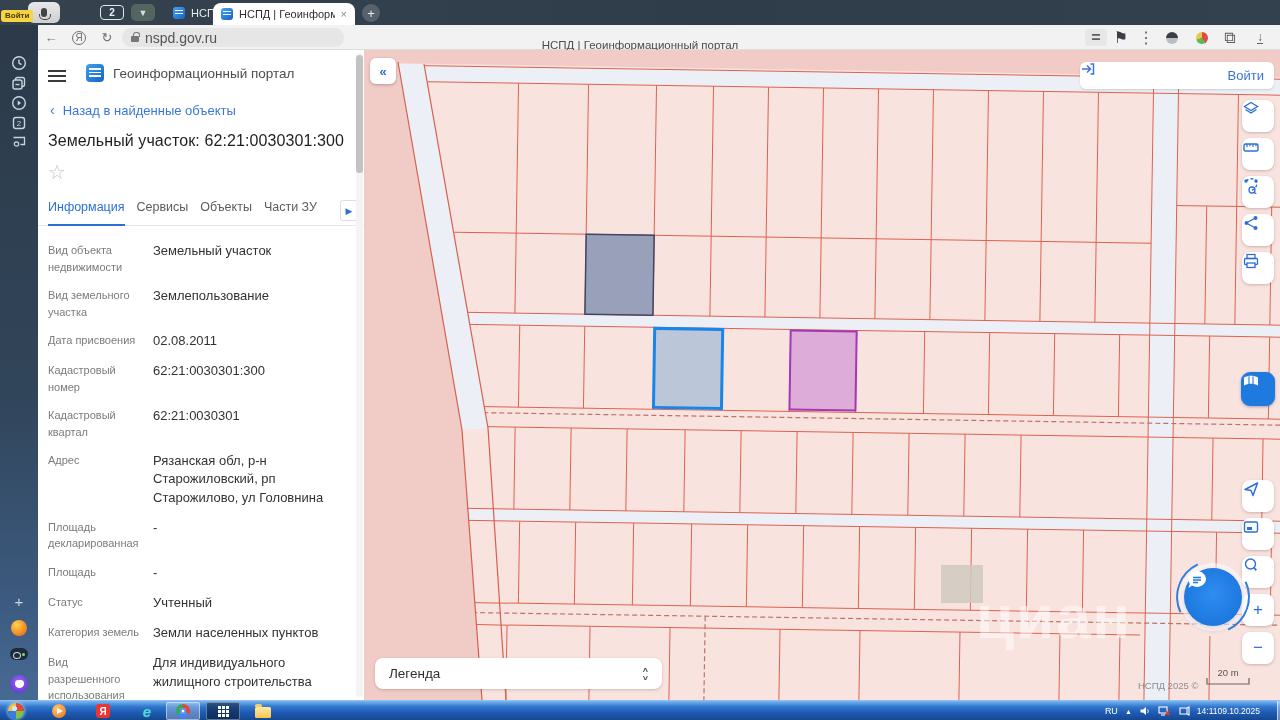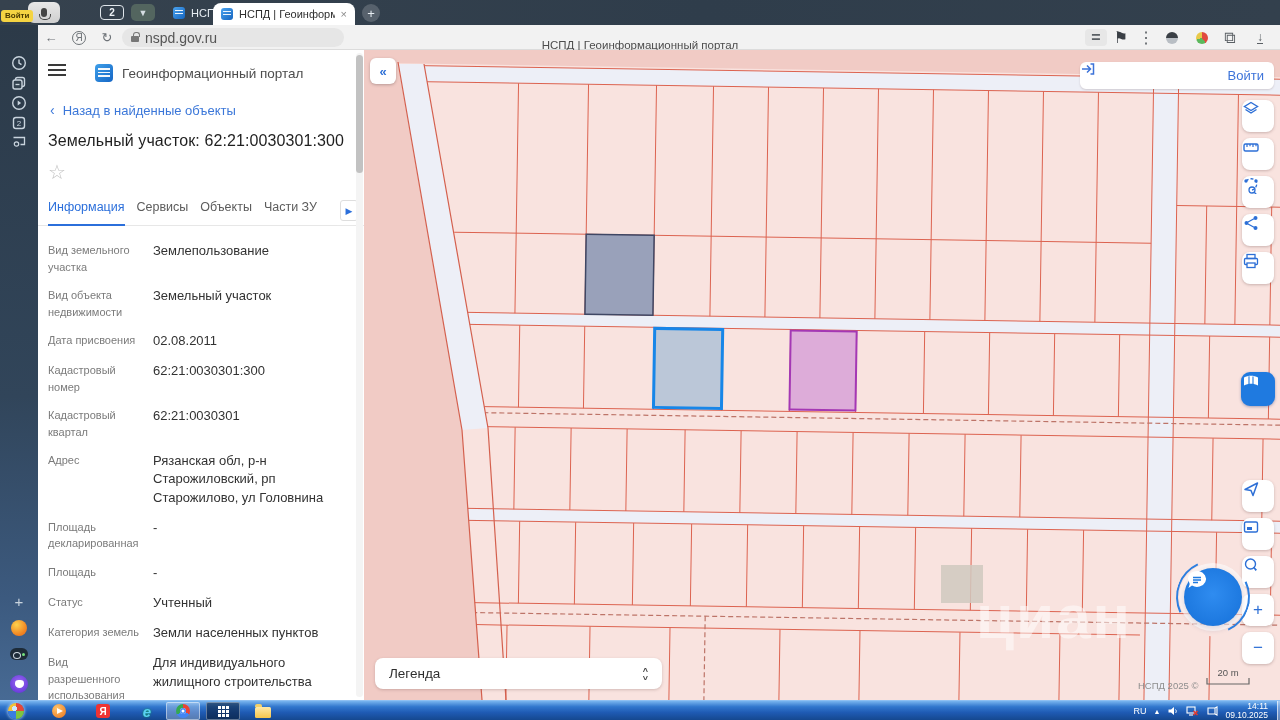--- a/index.html
+++ b/index.html
@@ -52,21 +52,21 @@
   .rail-ico{position:absolute;left:0;width:38px;display:flex;align-items:center;justify-content:center;color:#c9d4de;}
   .orange-ball{width:16px;height:16px;border-radius:50%;background:radial-gradient(circle at 35% 30%,#ffd24d,#f07f1f 70%);}
   .eye-pill{width:18px;height:12px;border-radius:6px;background:#1d2b38;position:relative;}
   .eye-pill:after{content:"";position:absolute;left:3px;top:3.5px;width:6px;height:5px;border-radius:50%;border:1.2px solid #cfd8e0;}
   .eye-pill:before{content:"";position:absolute;right:3px;top:5px;width:3px;height:3px;border-radius:50%;background:#74e07e;}
   .alice{width:18px;height:18px;border-radius:50%;background:radial-gradient(circle at 50% 40%,#9a6cf0,#5b2bd6);position:relative;}
   .alice:after{content:"";position:absolute;left:4.5px;top:5px;width:9px;height:8px;border-radius:50% 50% 60% 60%;background:#fff;}
 
   
   #panel{position:absolute;left:38px;top:50px;width:326px;height:650px;background:#fff;overflow:hidden;}
-  #panel-head{display:flex;align-items:flex-start;gap:29px;padding:14px 10px 0 10px;}
+  #panel-head{display:flex;align-items:flex-end;gap:20px;padding:14px 10px 0 10px;}
   .burger{width:18px;height:12px;border-top:2px solid #3a3a3a;border-bottom:2px solid #3a3a3a;position:relative;}
   .burger:after{content:"";position:absolute;left:0;top:3px;width:18px;height:2px;background:#3a3a3a;}
   .app-logo{width:18px;height:18px;border-radius:4px;background:linear-gradient(135deg,#3fa0ea,#1566c5);position:relative;}
   .app-logo:after{content:"";position:absolute;left:3px;top:4px;width:12px;height:10px;
     background:repeating-linear-gradient(#fff 0 1.6px,transparent 1.6px 3.6px);opacity:.95;}
   .app-title{font-size:13.5px;color:#4d4d4d;}
   .backlink{display:flex;align-items:center;gap:8px;color:#3b77d9;font-size:13px;margin:20px 10px 0 12px;}
   .backlink .chev{font-size:14px;}
   .obj-title{font-size:16px;color:#1f1f1f;font-weight:500;margin:14px 10px 0 10px;letter-spacing:.1px;}
   .star{font-size:20px;color:#c3c3c3;margin:10px 10px 0 10px;}
@@ -123,21 +123,21 @@
   .ya{width:14px;height:14px;border-radius:3px;background:#e33;color:#fff;font-size:10px;font-weight:bold;display:flex;align-items:center;justify-content:center;}
   .ie{color:#5ad0f5;font-size:15px;font-style:italic;font-weight:bold;text-shadow:0 0 2px #1a5;}
   .chrome{width:14px;height:14px;border-radius:50%;background:conic-gradient(#ea4335 0 33%,#4285f4 33% 66%,#34a853 66% 100%);position:relative;}
   .chrome:after{content:"";position:absolute;left:4px;top:4px;width:6px;height:6px;border-radius:50%;background:#fff;box-shadow:inset 0 0 0 1.5px #4285f4;}
   .grid9{display:grid;grid-template-columns:repeat(3,3px);grid-template-rows:repeat(3,3px);gap:1px;}
   .grid9 i{background:#fff;}
   .folder{width:16px;height:11px;background:linear-gradient(#ffe9a8,#f7c64b);border-radius:1.5px;position:relative;margin-top:2px;}
   .folder:before{content:"";position:absolute;left:0;top:-2.5px;width:7px;height:3px;background:#f3d06a;border-radius:2px 2px 0 0;}
   #tray{position:absolute;right:4px;top:0;height:20px;display:flex;align-items:center;gap:7px;color:#fff;}
   #tray .txt{font-size:9px;}
-  .clockblock{display:flex;flex-direction:column;align-items:flex-end;line-height:1.05;font-size:8.5px;padding-right:8px;}
+  .clockblock{display:flex;flex-direction:row;align-items:flex-end;line-height:1.05;font-size:8.5px;padding-right:16px;}
   .desk-strip{position:absolute;right:0;top:0;width:3px;height:20px;background:rgba(255,255,255,.35);border-left:1px solid rgba(255,255,255,.6);}
 </style>
 </head>
 <body>
 
 <div id="screen">
 
   <div id="tabstrip">
     <div class="voice-pill">
         <div class="mic"></div>
@@ -246,26 +246,26 @@
       <div id="ptabs">
           <div class="ptab active">Информация</div>
           <div class="ptab">Сервисы</div>
           <div class="ptab">Объекты</div>
           <div class="ptab">Части ЗУ</div>
         </div>
       <div class="tabmore">▶</div>
     </div>
     <div id="rows">
         <div class="irow">
+          <div class="lbl">Вид объекта недвижимости</div>
+          <div class="val">Земельный участок</div>
+        </div>
+        <div class="irow">
           <div class="lbl">Вид земельного участка</div>
           <div class="val">Землепользование</div>
-        </div>
-        <div class="irow">
-          <div class="lbl">Вид объекта недвижимости</div>
-          <div class="val">Земельный участок</div>
         </div>
         <div class="irow">
           <div class="lbl">Дата присвоения</div>
           <div class="val">02.08.2011</div>
         </div>
         <div class="irow">
           <div class="lbl">Кадастровый номер</div>
           <div class="val">62:21:0030301:300</div>
         </div>
         <div class="irow">

